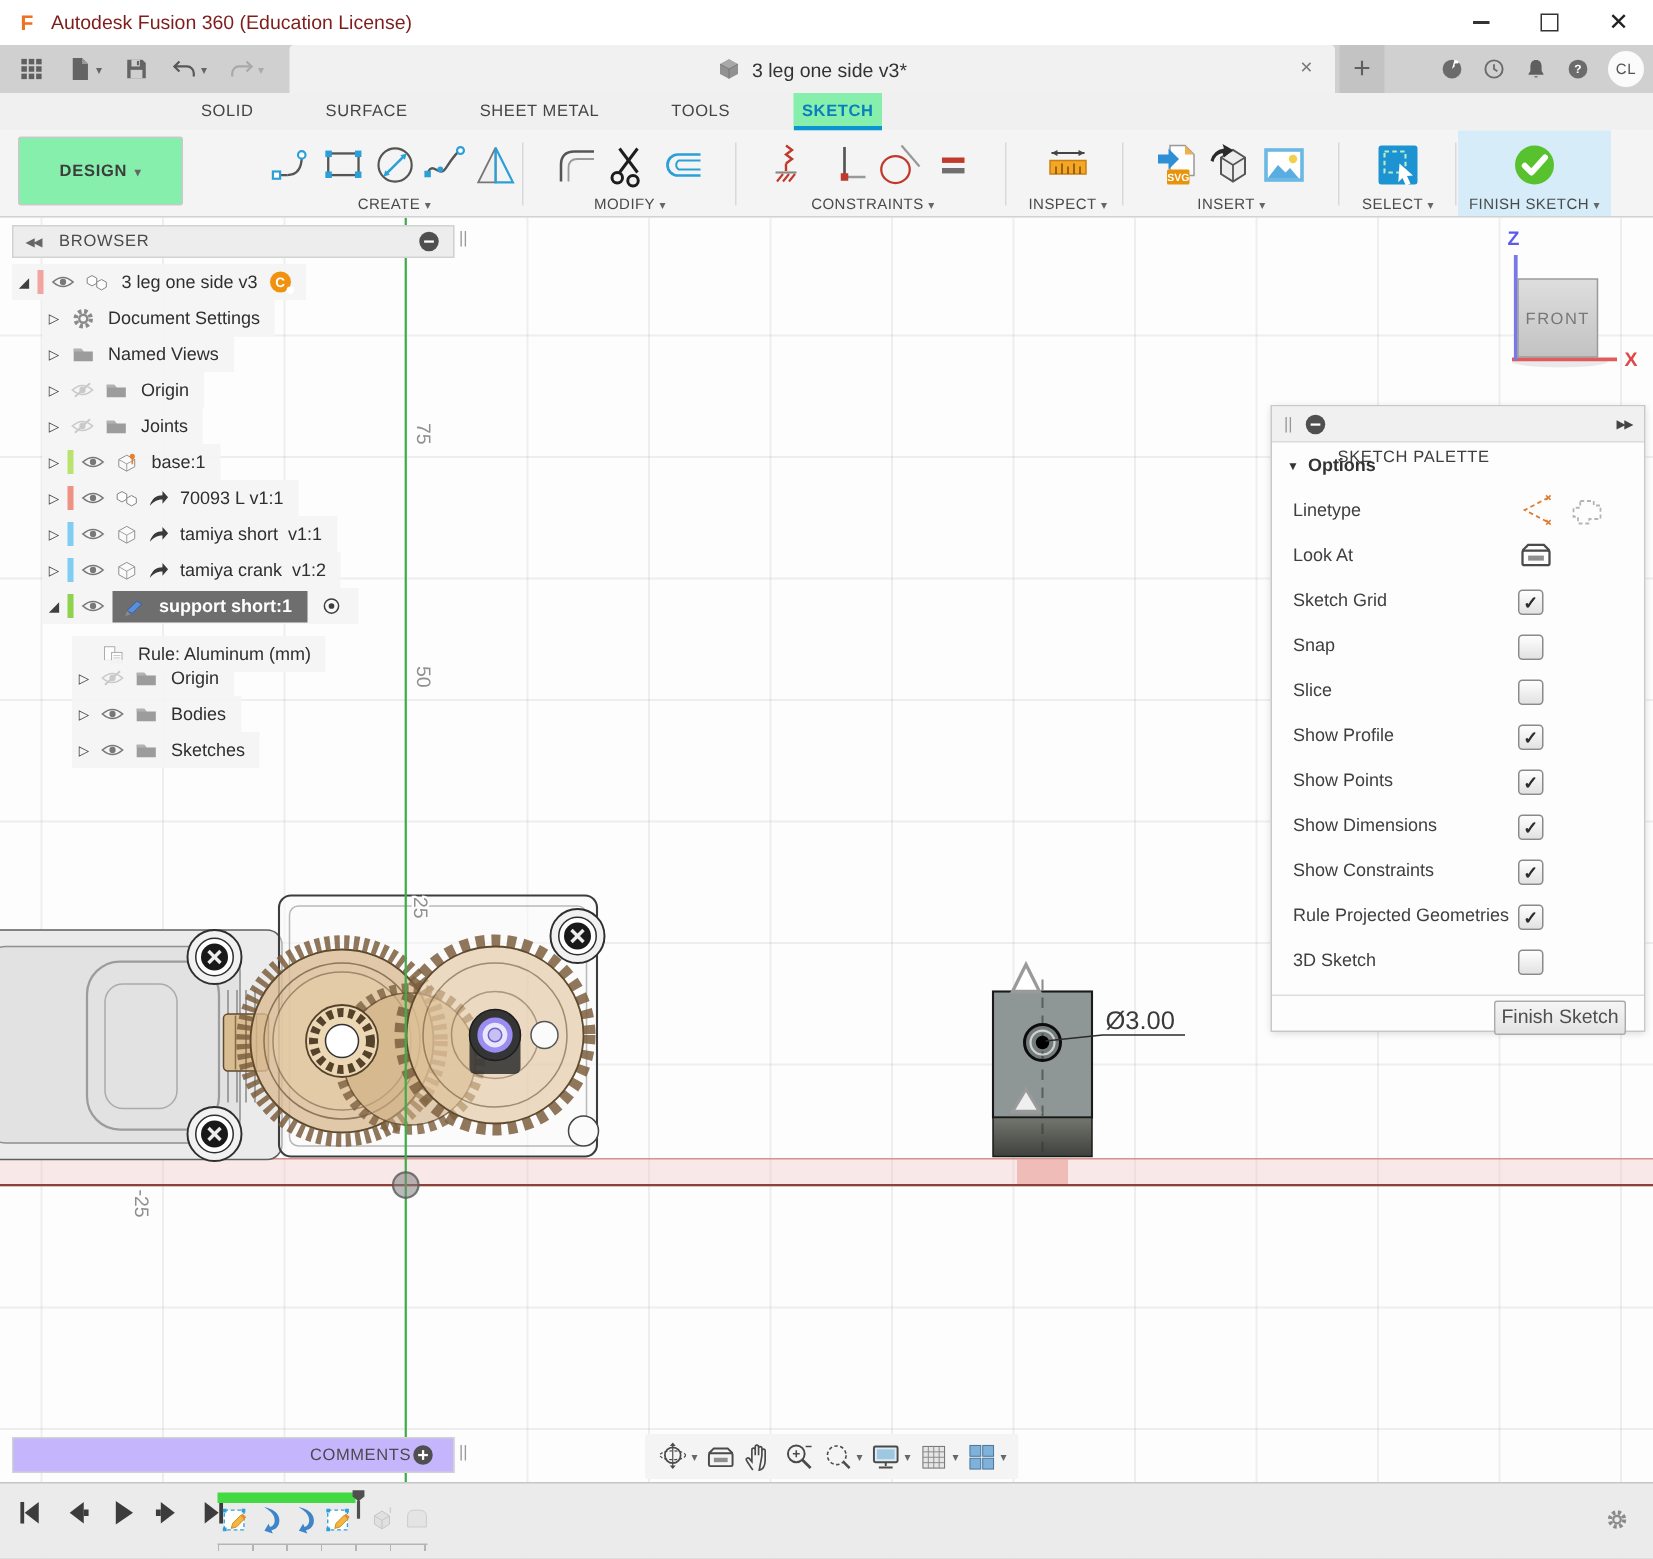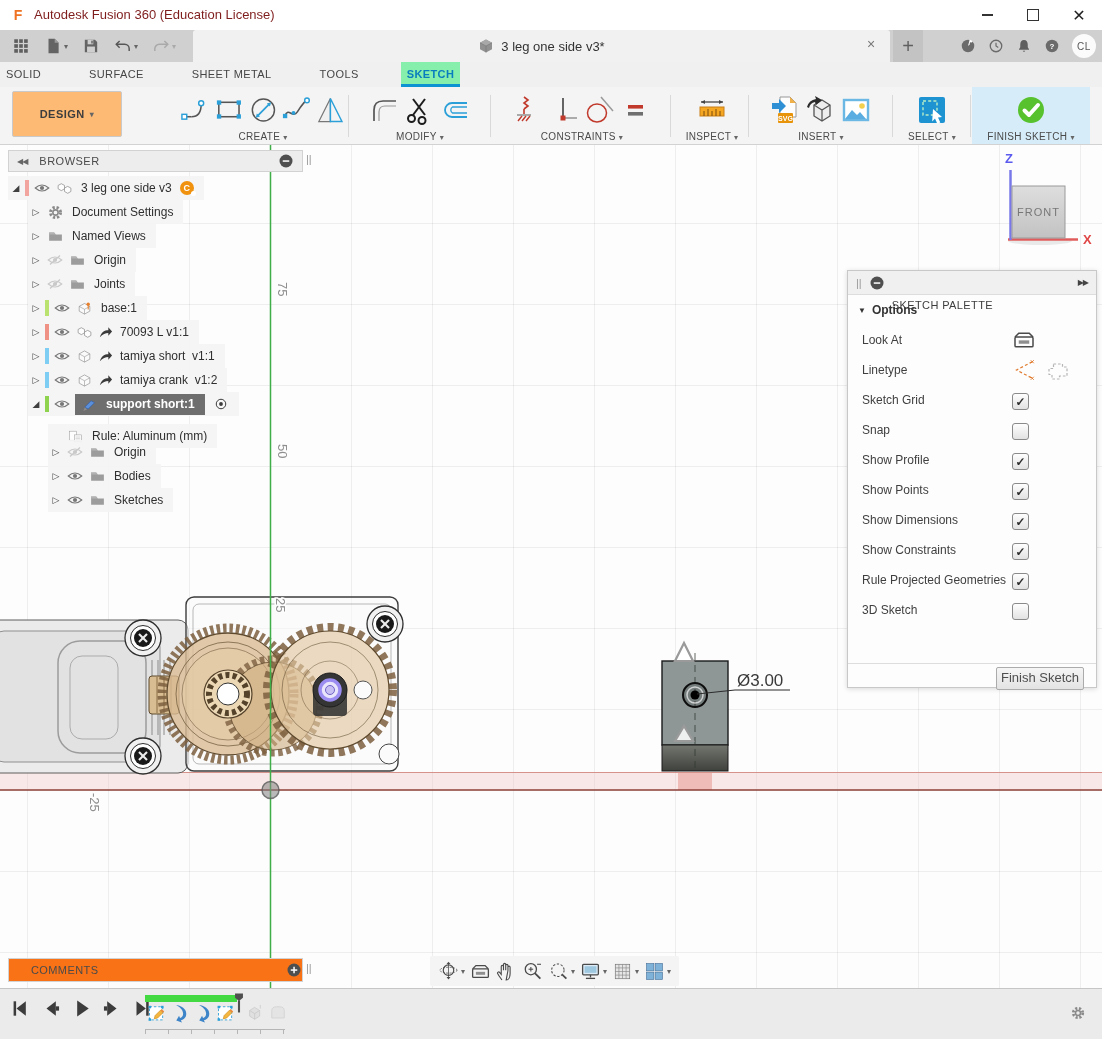--- a/index.html
+++ b/index.html
@@ -30,25 +30,25 @@
   .qbtn.disabled .caret{color:#aaa;}
   #doc-tab{left:193px;top:0;width:697px;height:32px;background:#f1f1f1;border-radius:3px 3px 0 0;display:flex;align-items:center;justify-content:center;gap:7px;font-size:13px;color:#333;}
   #doc-tab svg{width:16px;height:16px;}
   #doc-close{position:absolute;right:10px;top:6px;font-size:14px;color:#777;width:18px;text-align:center;}
   #new-tab{left:893px;top:0;width:30px;height:32px;background:#c3c3c3;display:flex;align-items:center;justify-content:center;font-size:20px;color:#5f5f5f;}
   #tabicons{right:6px;top:0;height:32px;display:flex;align-items:center;gap:12px;}
   #tabicons svg{width:19px;height:19px;}
   #avatar{width:24px;height:24px;border-radius:50%;background:#fbfbfb;color:#555;font-size:10px;display:flex;align-items:center;justify-content:center;letter-spacing:.5px;}
 
   
-  #ribtabs{left:0;top:62px;width:1102px;height:25px;background:#f0f0f0;display:flex;gap:36px;box-sizing:border-box;}
+  #ribtabs{left:0;top:62px;width:1102px;height:25px;background:#f0f0f0;display:flex;padding-left:128px;gap:36px;box-sizing:border-box;}
   .rtab{height:25px;line-height:25px;font-size:11px;color:#454545;letter-spacing:.4px;padding:0 6px;}
   .rtab.active{background:#86efac;color:#0a7dbe;box-shadow:inset 0 -3px 0 #0d93d2;font-weight:bold;}
   #ribbon{left:0;top:87px;width:1102px;height:58px;background:#f4f4f4;border-bottom:1px solid #d2d2d2;box-sizing:border-box;}
-  #ws-btn{left:12px;top:4px;width:108px;height:44px;background:#fdba74;border:1px solid #c9c9c9;border-radius:2px;display:flex;align-items:center;justify-content:center;gap:5px;font-size:11px;font-weight:bold;color:#3d3d3d;letter-spacing:.5px;}
+  #ws-btn{left:12px;top:4px;width:108px;height:44px;background:#86efac;border:1px solid #c9c9c9;border-radius:2px;display:flex;align-items:center;justify-content:center;gap:5px;font-size:11px;font-weight:bold;color:#3d3d3d;letter-spacing:.5px;}
   .rgrp{position:absolute;top:0;height:57px;}
   .rgrp.hl{background:#d6edf9;}
   .rg-icons{display:flex;justify-content:center;align-items:center;gap:3px;height:42px;padding-top:2px;}
   .rg-icons svg{width:32px;height:32px;}
   .rg-label{position:absolute;bottom:2px;left:0;right:0;text-align:center;font-size:10px;color:#4a4a4a;letter-spacing:.3px;}
   .rsep{position:absolute;top:8px;width:1px;height:42px;background:#d9d9d9;}
 
   
   #canvas{left:0;top:145px;width:1102px;height:894px;background:#fdfdfd;
     background-image:linear-gradient(to right,rgba(0,0,0,0.06) 1px,transparent 1px),
@@ -83,21 +83,21 @@
   #pal-sec .tri{font-size:8px;color:#333;}
   .prow{position:relative;height:30px;}
   .plabel{position:absolute;left:14px;top:8px;font-size:12px;color:#3f3f3f;}
   .pctrl{position:absolute;left:164px;top:3px;display:flex;gap:10px;align-items:center;height:24px;}
   .pctrl svg{width:24px;height:24px;}
   .cb{width:15px;height:15px;border:1px solid #8a8a8a;border-radius:3px;background:linear-gradient(#fefefe,#e2e2e2);display:flex;align-items:center;justify-content:center;font-size:12px;font-weight:bold;color:#2d2d2d;margin-top:3px;}
   #pal-foot{position:absolute;left:0;right:0;top:392px;height:25px;border-top:1px solid #ddd;}
   #finish-btn{position:absolute;right:12px;top:3px;width:86px;height:21px;background:linear-gradient(#f5f5f5,#e3e3e3);border:1px solid #ababab;border-radius:2px;font-size:13px;color:#4f4f4f;text-align:center;line-height:19px;}
 
   
-  #comments{left:8px;top:958px;width:295px;height:24px;background:#f97316;border:1px solid #d2d2d2;box-sizing:border-box;display:flex;align-items:center;padding:0 0;}
+  #comments{left:8px;top:958px;width:295px;height:24px;background:#c4b5fd;border:1px solid #d2d2d2;box-sizing:border-box;display:flex;align-items:center;padding:0 12px;text-align:right;}
   #comments .ttl{font-size:11px;color:#4a4a4a;letter-spacing:.4px;margin-left:22px;flex:1;}
   #navbar{left:430px;top:956px;height:30px;display:flex;align-items:center;gap:5px;background:rgba(243,243,243,0.95);padding:0 8px;border-radius:2px;}
   #navbar svg{width:21px;height:21px;}
   .navbtn{display:flex;align-items:center;gap:2px;}
   #bottomstrip{left:0;top:988px;width:1102px;height:51px;background:#ebebeb;border-top:1px solid #c6c6c6;box-sizing:border-box;}
   #playback{left:10px;top:8px;display:flex;gap:7px;}
   #playback svg{width:23px;height:23px;}
   #tl-green{left:145px;top:6px;width:92px;height:7px;background:#42d943;}
   .tfeat{position:absolute;top:14px;}
   .tfeat svg{width:20px;height:20px;}
@@ -472,21 +472,21 @@
       <div class="rgrp" style="left: 896px; width: 72px;">
         <div class="rg-icons">
           <svg class="ic " viewBox="0 0 32 32">
             <rect x="3" y="3" width="26" height="26" rx="2" fill="#1e93d2"></rect>
             <rect x="7" y="7" width="14" height="14" fill="none" stroke="#b7eec6" stroke-width="1.4" stroke-dasharray="3 2.2"></rect>
             <path d="M17 15 l9 8 -4 .4 2.3 5 -3 1.4 -2.3-5.2 -2.8 2.9 z" fill="#fff"></path>
           </svg>
         </div>
         <div class="rg-label">SELECT <span class="caret">▾</span></div>
       </div>
-      <div class="rgrp hl" style="left: 972px; width: 118px;">
+      <div class="rgrp hl" style="left: 972px; width: 102px;">
         <div class="rg-icons">
           <svg class="ic " viewBox="0 0 32 32">
             <circle cx="16" cy="16" r="13" fill="#57c22d"></circle>
             <path d="M9.5 16.5 l4.5 4.5 9-10" fill="none" stroke="#fff" stroke-width="4" stroke-linecap="round" stroke-linejoin="round"></path>
           </svg>
         </div>
         <div class="rg-label">FINISH SKETCH <span class="caret">▾</span></div>
       </div>
     </div>
 <div class="rsep" style="left: 348px;"></div>
@@ -710,49 +710,55 @@
       </span>
     <span class="ttl">SKETCH PALETTE</span>
     <span class="dbl">▶▶</span>
   </div>
   <div id="pal-sec">
     <span class="tri">▼</span>
     <span>Options</span>
   </div>
   <div id="palrows">
       <div class="prow">
+        <span class="plabel">Linetype</span>
+        <span class="pctrl">
+          <svg class="ic " viewBox="0 0 32 32">
+            <path d="M27 5 L6 16 l21 11" fill="none" stroke="#e07b2f" stroke-width="1.6" stroke-dasharray="4 3"></path>
+            <path d="M25 3 l4 4 M25 7 l4-4 M25 25 l4 4 M25 29 l4-4" stroke="#e07b2f" stroke-width="1.3" fill="none"></path>
+          </svg>
+          <svg class="ic " viewBox="0 0 32 32">
+            <path d="M10 8 h12 v4 h6 v12 h-10 v4 h-10 v-6 h-4 v-8 h6 z" fill="none" stroke="#b5b5b5" stroke-width="1.6" stroke-dasharray="3.5 2.5"></path>
+          </svg>
+        </span>
+      </div>
+      <div class="prow">
         <span class="plabel">Look At</span>
         <span class="pctrl">
           <svg class="ic " viewBox="0 0 32 32">
             <path d="M4 12 l5-5 h14 l5 5" fill="none" stroke="#4a4a4a" stroke-width="2"></path>
             <rect x="4" y="12" width="24" height="13" rx="1.5" fill="none" stroke="#4a4a4a" stroke-width="2"></rect>
             <rect x="9" y="16.5" width="14" height="4.5" fill="#8f8f8f"></rect>
           </svg>
         </span>
       </div>
       <div class="prow">
-        <span class="plabel">Linetype</span>
-        <span class="pctrl">
-          <svg class="ic " viewBox="0 0 32 32">
-            <path d="M27 5 L6 16 l21 11" fill="none" stroke="#e07b2f" stroke-width="1.6" stroke-dasharray="4 3"></path>
-            <path d="M25 3 l4 4 M25 7 l4-4 M25 25 l4 4 M25 29 l4-4" stroke="#e07b2f" stroke-width="1.3" fill="none"></path>
-          </svg>
-          <svg class="ic " viewBox="0 0 32 32">
-            <path d="M10 8 h12 v4 h6 v12 h-10 v4 h-10 v-6 h-4 v-8 h6 z" fill="none" stroke="#b5b5b5" stroke-width="1.6" stroke-dasharray="3.5 2.5"></path>
-          </svg>
-        </span>
-      </div>
-      <div class="prow">
         <span class="plabel">Sketch Grid</span>
         <span class="pctrl">
           <div class="cb">✓</div>
         </span>
       </div>
       <div class="prow">
         <span class="plabel">Snap</span>
+        <span class="pctrl">
+          <div class="cb"></div>
+        </span>
+      </div>
+      <div class="prow">
+        <span class="plabel">Slice</span>
         <span class="pctrl">
           <div class="cb"></div>
         </span>
       </div>
       <div class="prow">
         <span class="plabel">Show Profile</span>
         <span class="pctrl">
           <div class="cb">✓</div>
         </span>
       </div>

